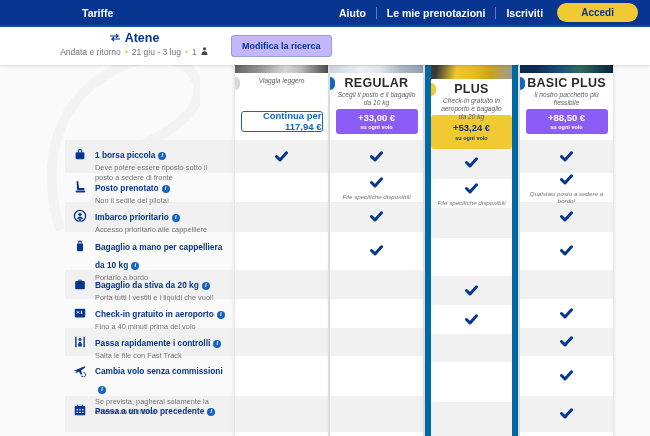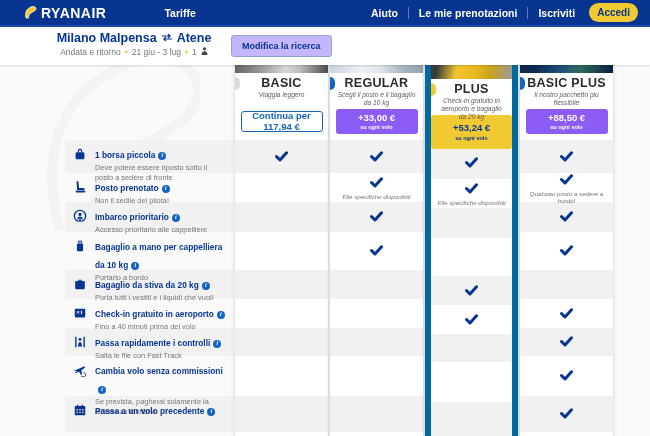--- a/index.html
+++ b/index.html
@@ -8,21 +8,21 @@
 
   
   .navbar { height:27px; background:#073590; display:flex; align-items:center; padding:0 12px 0 24px; position:relative; z-index:5; border-bottom:2px solid #1c49a5; }
   .brand { display:flex; align-items:center; gap:4px; cursor:pointer; }
   .brand svg { display:block; }
   .brand-text { color:#fff; font-weight:bold; font-size:14px; letter-spacing:.5px; }
   .nav-tab { color:#fff; font-size:10.5px; margin-left:58px; font-weight:bold; }
   .nav-right { margin-left:auto; display:flex; align-items:center; gap:10px; }
   .nav-link { color:#fff; font-size:10.5px; font-weight:bold; white-space:nowrap; }
   .nav-sep { width:1px; height:12px; background:rgba(255,255,255,.35); }
-  .btn-login { background:#f1c933; color:#073590; font-size:10px; font-weight:bold; border:none; border-radius:11px; padding:4px 8px; margin-left:4px; cursor:pointer; }
+  .btn-login { background:#f1c933; color:#073590; font-size:10px; font-weight:bold; border:none; border-radius:11px; padding:4px 24px; margin-left:4px; cursor:pointer; }
 
   
   .search-head { background:#fff; height:38px; position:relative; box-shadow:0 1px 2px rgba(0,0,0,.15); z-index:4; }
   .route-block { position:absolute; left:70px; top:4px; width:128px; text-align:center; }
   .route-line { color:#073590; font-weight:bold; font-size:12.5px; display:flex; align-items:center; justify-content:center; gap:4px; white-space:nowrap; }
   .trip-line { margin-top:2px; font-size:8.5px; color:#757575; display:flex; align-items:center; justify-content:center; gap:4px; white-space:nowrap; }
   .dot { color:#f1c933; font-size:9px; }
   .btn-modify { position:absolute; left:231px; top:8px; background:#c4b5fd; border:1px solid #8aa4d6; border-radius:3px; color:#073590; font-size:9px; font-weight:bold; padding:5px 10px; cursor:pointer; }
 
   
@@ -37,21 +37,21 @@
   .photo { height:16px; }
   .photo.p-basic   { background:linear-gradient(100deg,#5e5e5e,#9b9b9b 30%,#d8d8d8 55%,#bdbdbd 70%,#4a4a4a); }
   .photo.p-regular { background:linear-gradient(100deg,#c9d3dc,#eef1f4 35%,#dfe5ea 55%,#aebbc6 75%,#8fa0ae); }
   .photo.p-plus    { background:linear-gradient(100deg,#3a3a3a 8%,#f2c52e 32%,#e6b91f 55%,#caa41a 72%,#9a9a9a); }
   .photo.p-flexi   { background:linear-gradient(100deg,#0d2b52 18%,#1d4f7a 45%,#2e6b5e 65%,#0a1f3d); }
   .card-title-wrap { position:relative; height:34px; padding-top:3px; text-align:center; }
   .ribbon { position:absolute; left:0; top:4px; width:5px; height:13px; border-radius:0 7px 7px 0; }
   .card-title { font-size:12.5px; font-weight:bold; color:#2b2b2b; letter-spacing:.3px; }
   .card-tagline { font-size:6.6px; font-style:italic; color:#616161; line-height:1.25; padding:1px 6px 0; }
   .btn-wrap { height:33px; display:flex; align-items:flex-start; justify-content:center; padding-top:2px; }
-  .price-btn { width:82px; border-radius:3px; cursor:pointer; display:flex; flex-direction:column; align-items:center; justify-content:center; border:none; }
+  .price-btn { width:82px; border-radius:3px; cursor:pointer; display:flex; flex-direction:column; align-items:center; justify-content:center; border:none;text-align:right; }
   .price-btn.outline { background:#fff; border:1px solid #1565c0; color:#1565c0; font-size:8px; font-weight:bold; height:21px; margin-top:2px; }
   .price-btn.blue    { background:#8b5cf6; color:#fff; height:25px; }
   .price-btn.yellow  { background:#f1c933; color:#073590; height:34px; }
   .price-main { font-size:9.5px; font-weight:bold; line-height:1.1; }
   .price-sub  { font-size:5.5px; font-weight:bold; margin-top:1px; }
 
   .row { display:flex; }
   .labels-col .row { padding:4px 6px 0 6px; }
   .row.striped { background:#f1f1f2; }
   .feat-icon { width:17px; flex:0 0 17px; display:flex; justify-content:center; margin-top:3px; }
@@ -59,43 +59,34 @@
   .feat-title { font-size:8.3px; font-weight:bold; color:#073590; line-height:1.3; }
   .info-i { display:inline-flex; width:8px; height:8px; border-radius:50%; background:#1565c0; color:#fff; font-size:6px; font-style:italic; font-weight:bold; align-items:center; justify-content:center; vertical-align:middle; margin-left:3px; cursor:pointer; font-family:"Liberation Serif",serif; }
   .feat-desc { font-size:7.4px; color:#757575; line-height:1.3; margin-top:1px; }
   .cell { flex-direction:column; align-items:center; justify-content:center; }
   .cell .note { font-size:6.2px; font-style:italic; color:#757575; margin-top:1px; text-align:center; padding:0 2px; line-height:1.2; }
 </style>
 </head>
 <body>
 
 <div class="navbar">
-  <div class="brand">
-    <span>
-        <svg width="13" height="14" viewBox="0 0 13 14">
-          <path d="M2 12 C1 7 2 3 7 1 C11 -0.5 13 2 11.5 4 C10 6 6 6.5 5 9 C4.4 10.6 4.5 12 4.5 12 Z" fill="#f1c933" stroke="#fff" stroke-width="0.8"></path>
-        </svg>
-      </span>
-    <span class="brand-text">RYANAIR</span>
-  </div>
   <span class="nav-tab">Tariffe</span>
   <div class="nav-right">
     <span class="nav-link">Aiuto</span>
     <span class="nav-sep"></span>
     <span class="nav-link">Le mie prenotazioni</span>
     <span class="nav-sep"></span>
     <span class="nav-link">Iscriviti</span>
     <button class="btn-login">Accedi</button>
   </div>
 </div>
 
 <div class="search-head">
   <div class="route-block">
     <div class="route-line">
-      <span>Milano Malpensa</span>
       <span><svg width="12" height="9" viewBox="0 0 12 9">
             <path d="M1 3 h8 M7 1 l2.2 2 L7 5" stroke="#073590" stroke-width="1.1" fill="none"></path>
             <path d="M11 6 h-8 M5 4 l-2.2 2 L5 8" stroke="#073590" stroke-width="1.1" fill="none"></path>
           </svg></span>
       <span>Atene</span>
     </div>
     <div class="trip-line">
       <span>Andata e ritorno</span>
       <span class="dot">•</span>
       <span>21 giu - 3 lug</span>
@@ -213,21 +204,20 @@
             </g>
           </svg>
         </span>
         <span class="feat-text"><span class="feat-title">Passa a un volo precedente<span class="info-i">i</span></span></span>
       </div>
     </div>
     <div class="fare-card">
       <div class="photo p-basic"></div>
       <div class="card-title-wrap">
         <span class="ribbon" style="background:#d9d9d9"></span>
-        <div class="card-title">BASIC</div>
         <div class="card-tagline">Viaggia leggero</div>
       </div>
       <div class="btn-wrap">
         <button class="price-btn outline">
           <span class="price-main">Continua per 117,94 €</span>
         </button>
       </div>
       <div class="row cell striped" style="height: 33px;">
         <span><svg width="13" height="11" viewBox="0 0 13 11">
             <path d="M1.5 5.5 L5 9 L11.5 1.8" fill="none" stroke="#073590" stroke-width="3" stroke-linecap="round" stroke-linejoin="round"></path>

